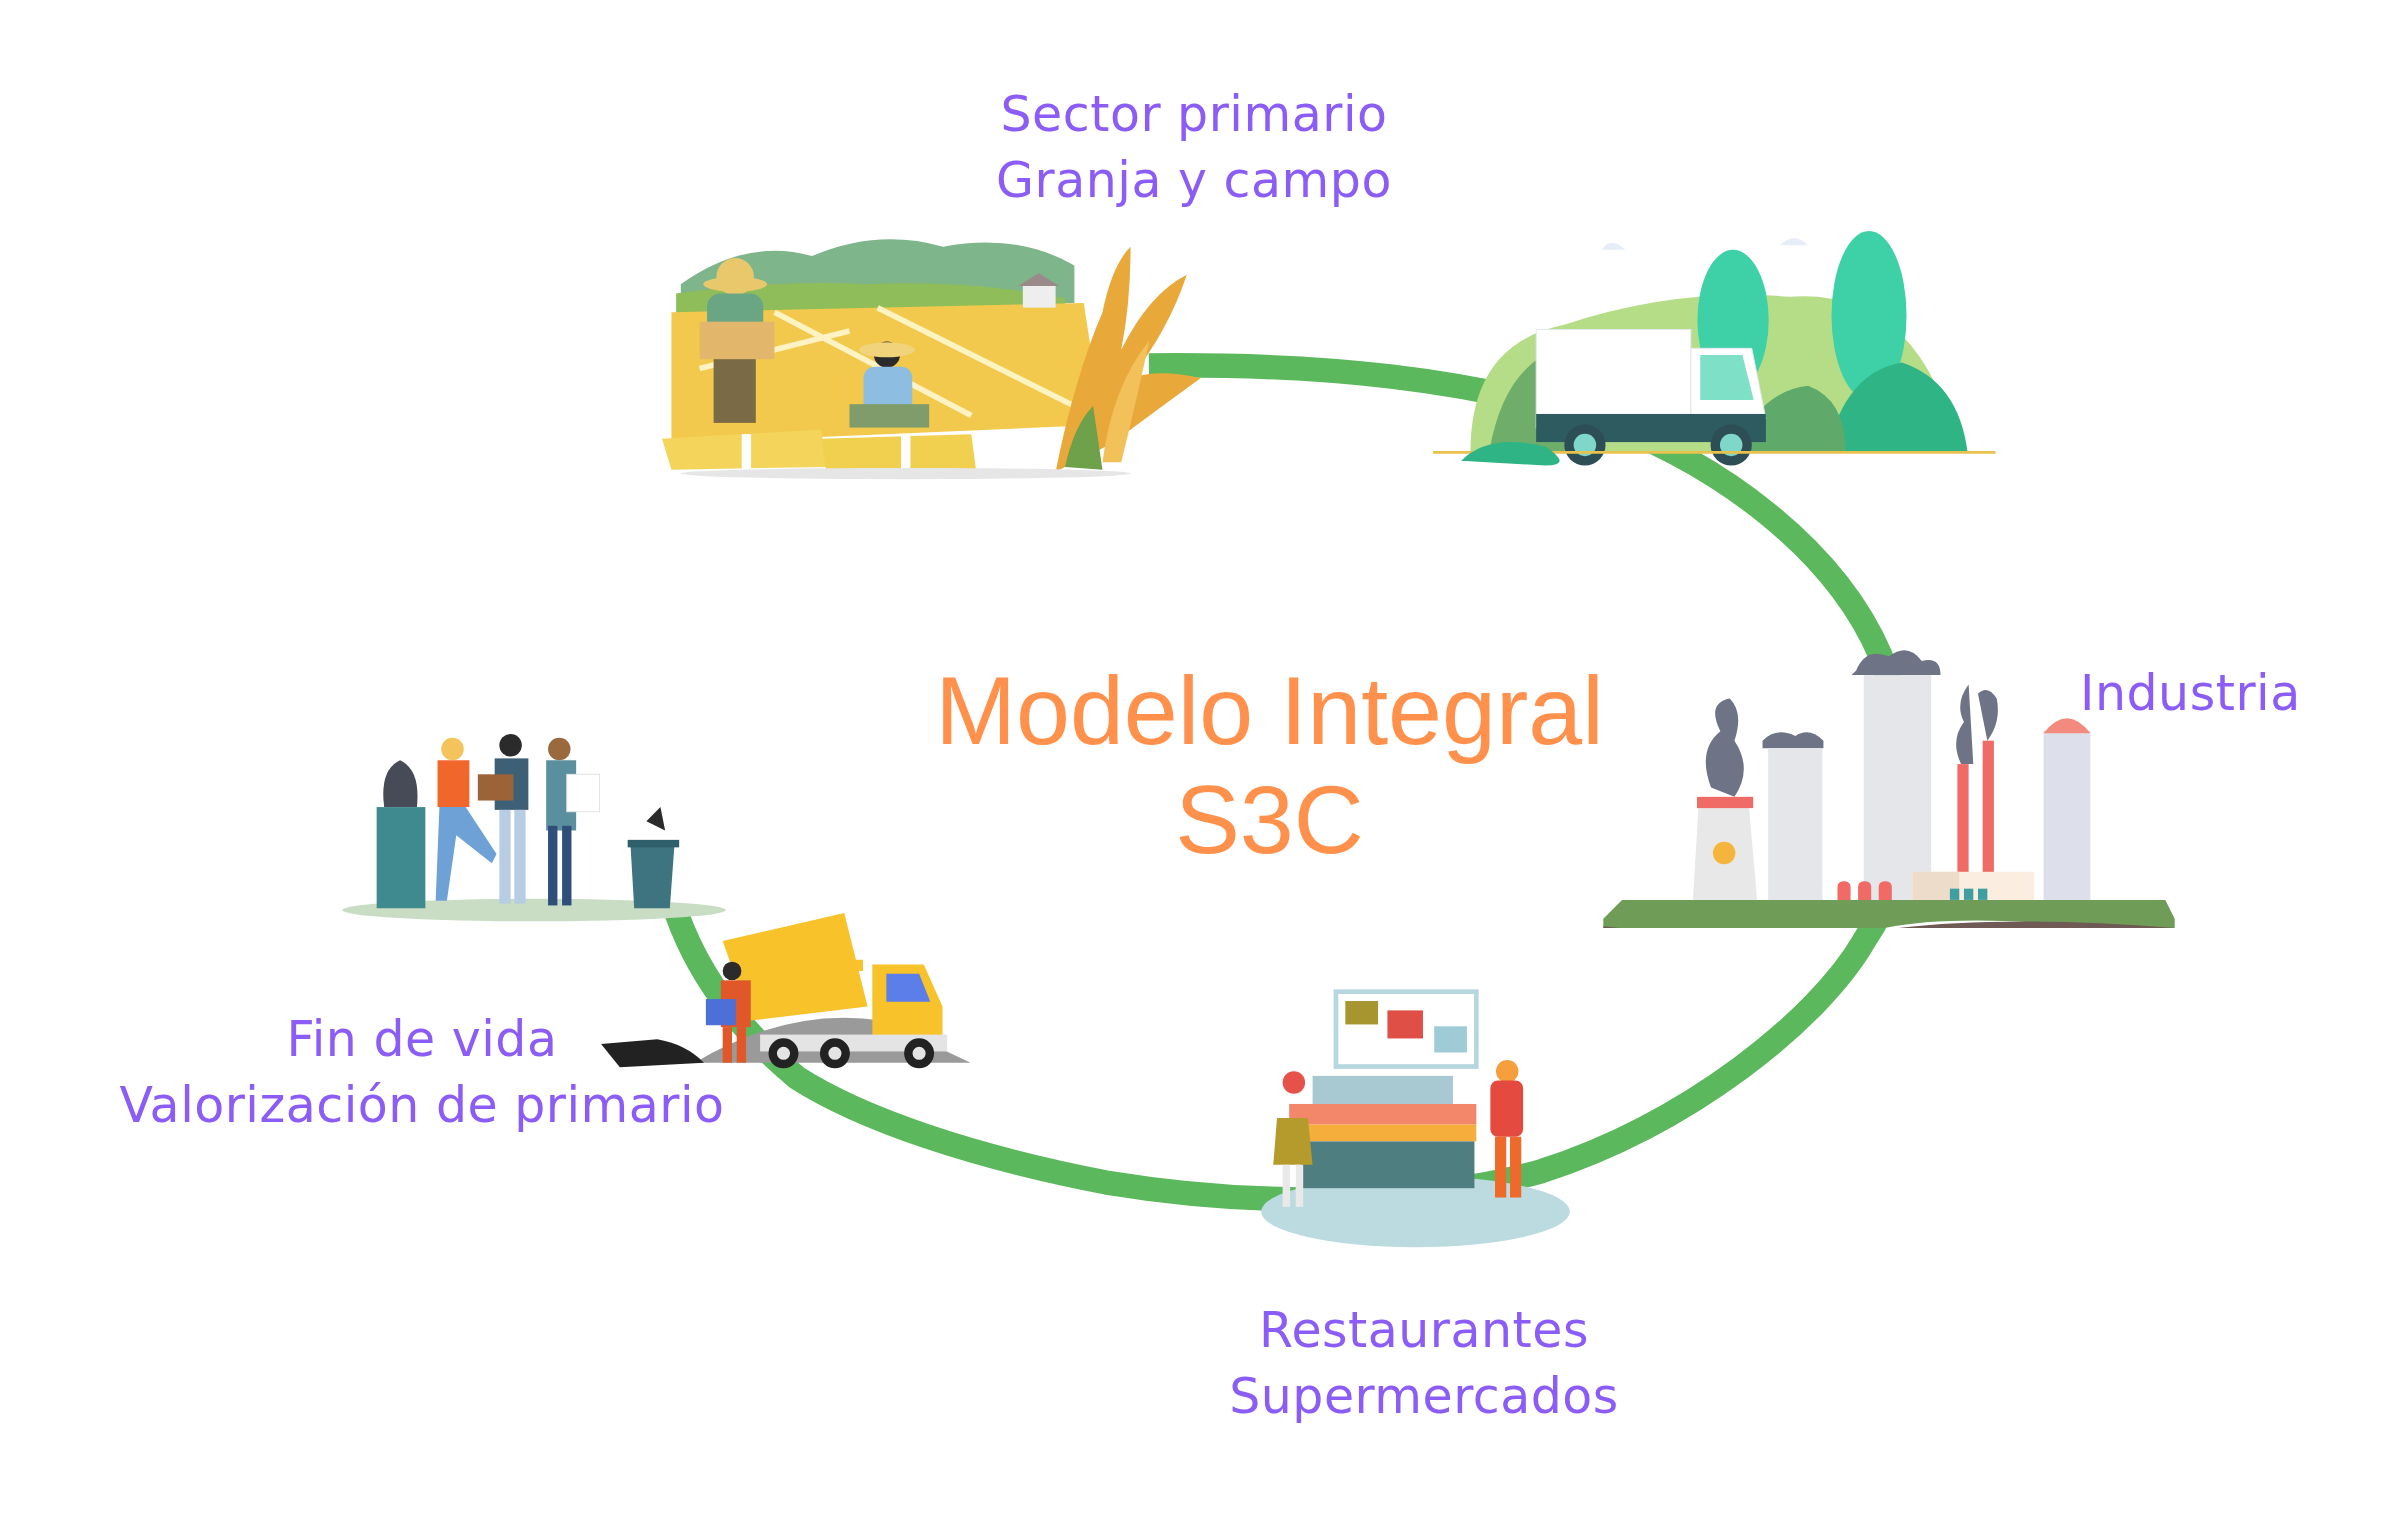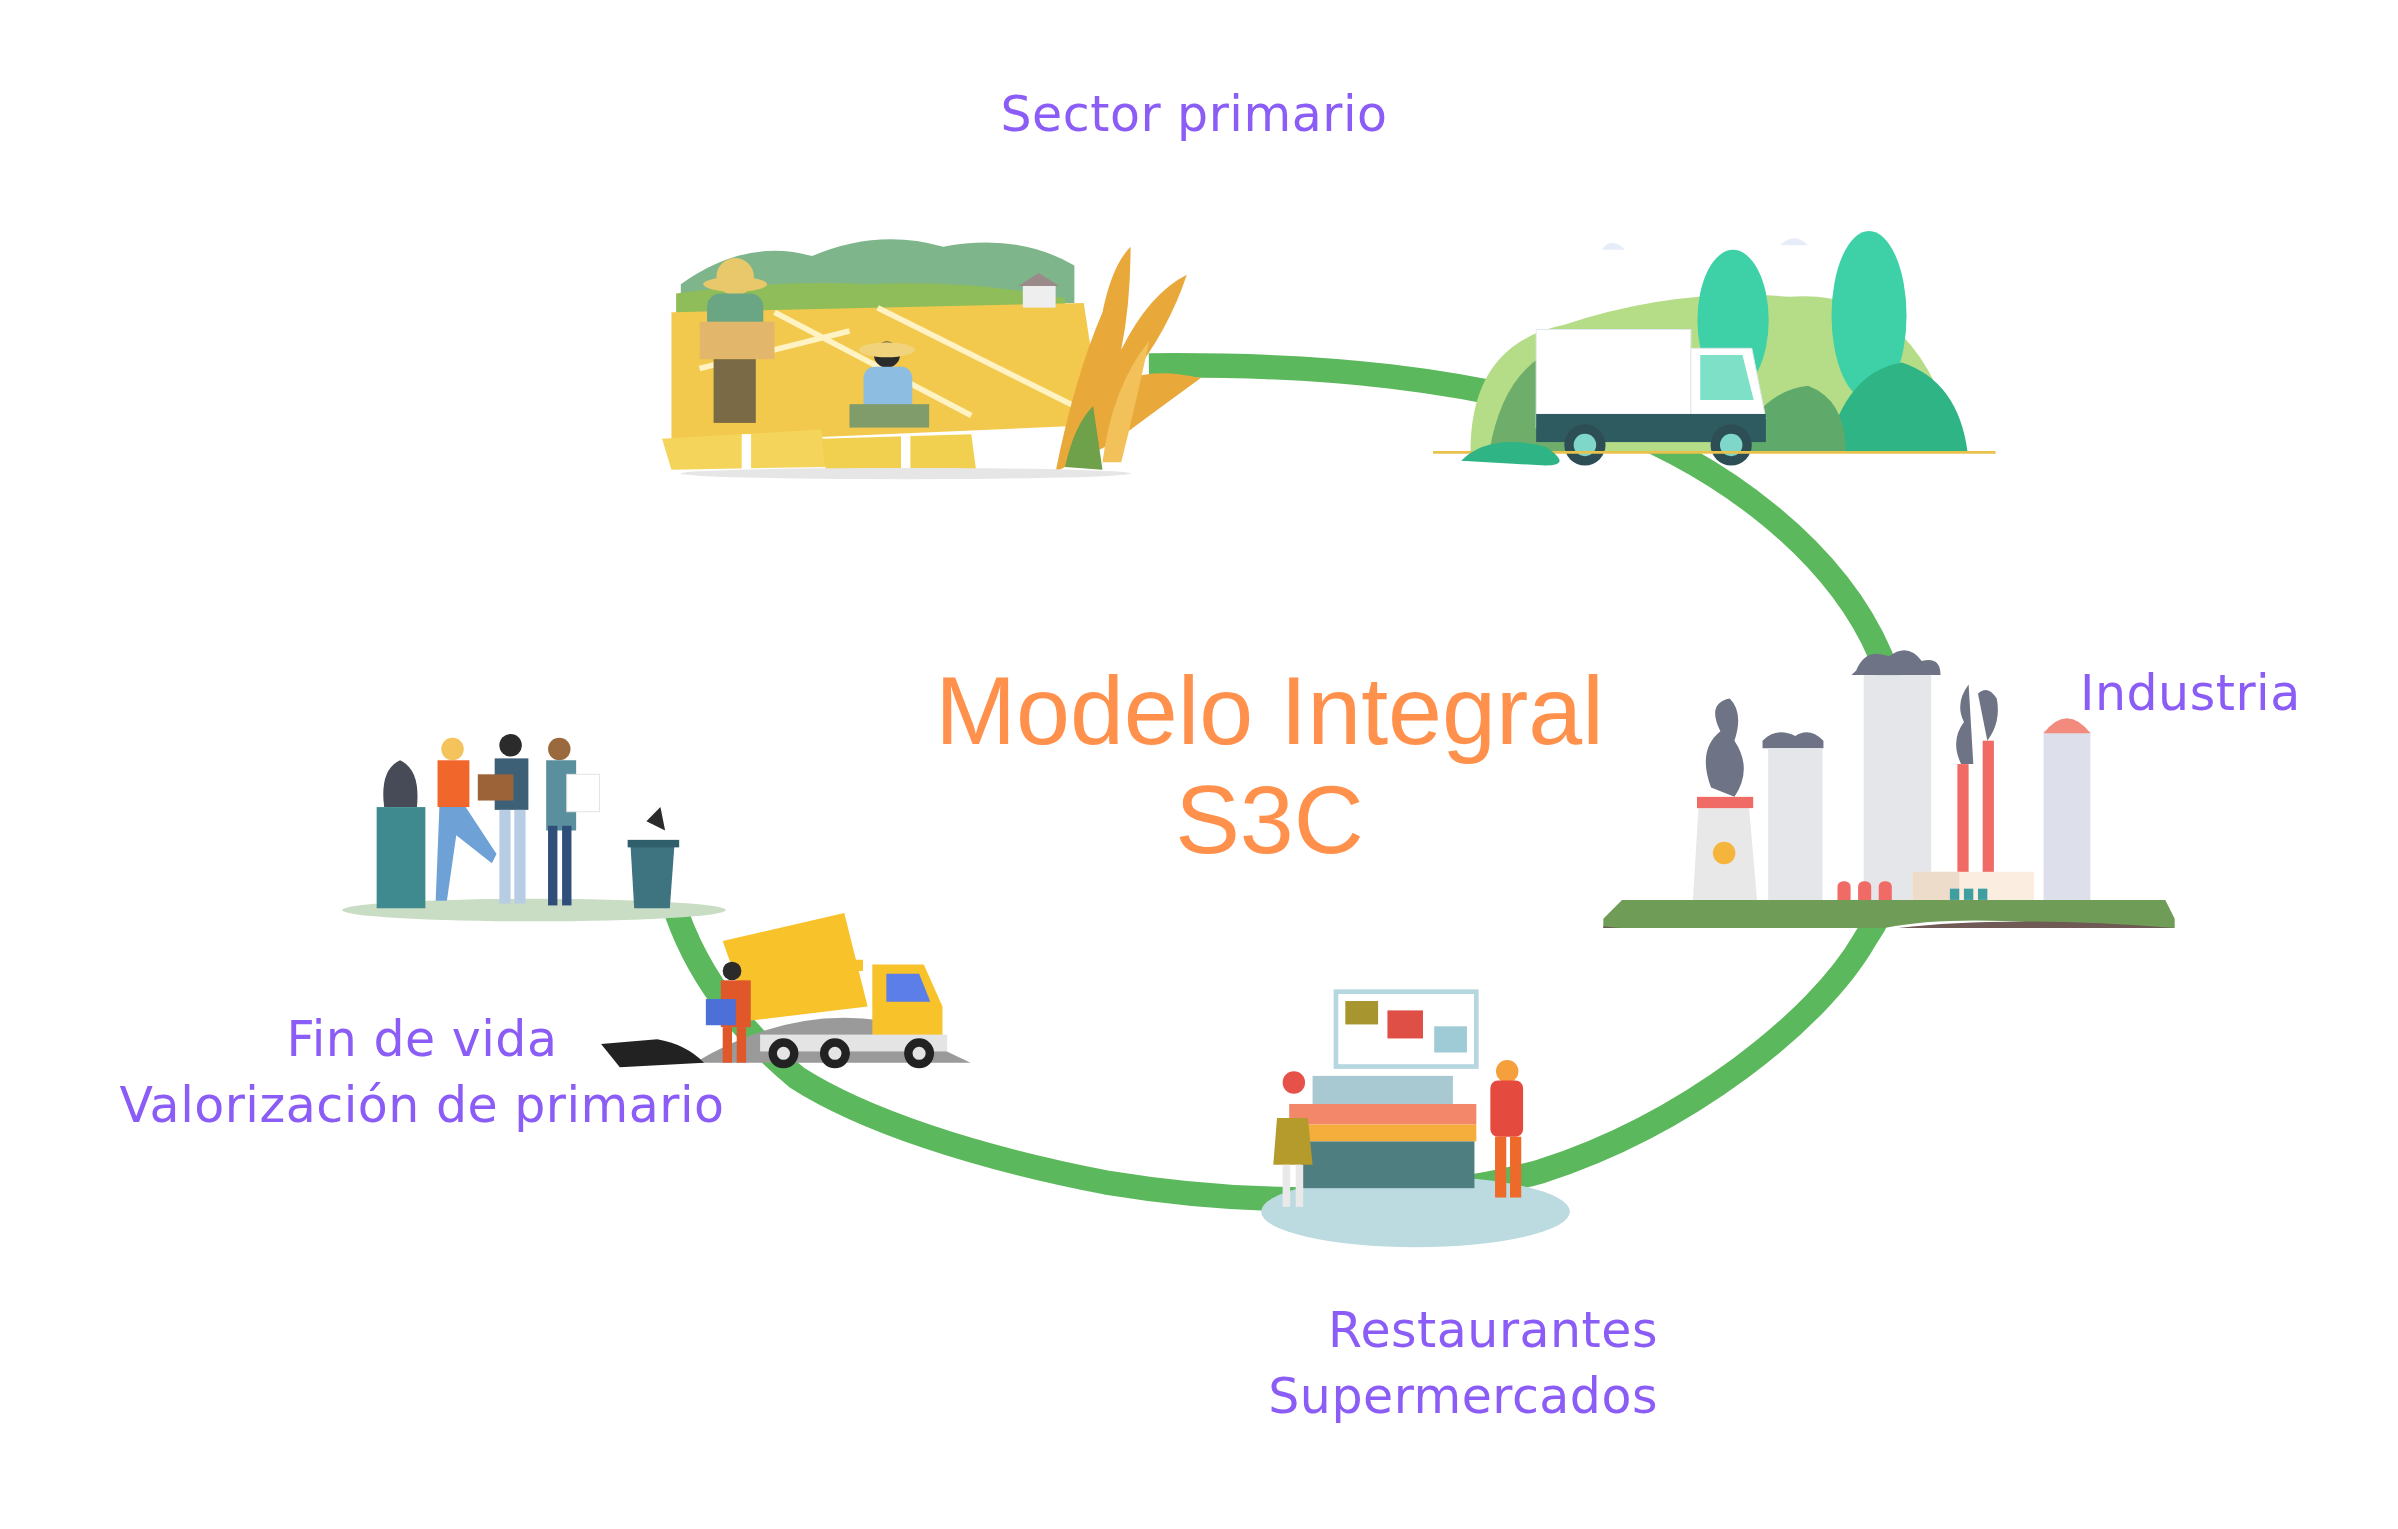--- a/index.html
+++ b/index.html
@@ -159,28 +159,29 @@
       <circle cx="340" cy="150" r="7" fill="#e4e4e4"></circle>
     <circle cx="140" cy="62" r="10" fill="#2b2b2b"></circle>
     <rect x="128" y="72" width="32" height="50" fill="#e0582a"></rect>
     <rect x="112" y="92" width="32" height="28" fill="#4d6fd8"></rect>
     <rect x="130" y="122" width="10" height="38" fill="#e0582a"></rect>
     <rect x="145" y="122" width="10" height="38" fill="#e0582a"></rect>
   </svg>
 
   <div class="label center" style="left:960px;top:82px;width:468px;">
     <div>Sector primario</div>
+    <div>Granja y campo</div>
   </div>
 
 
   <div class="label" style="left:2080px;top:661px;text-align:right;">
     <div>Industria</div>
   </div>
 
-  <div class="label center" style="left:1190px;top:1298px;width:468px;text-align:right;">
+  <div class="label center" style="left:1190px;top:1298px;width:468px;">
     <div>Restaurantes</div>
     <div>Supermercados</div>
   </div>
 
   <div class="label center" style="left:94px;top:1007px;width:656px;">
     <div>Fin de vida</div>
     <div>Valorización de primario</div>
   </div>
 
   <div class="title" style="color: rgb(255, 145, 77);">

